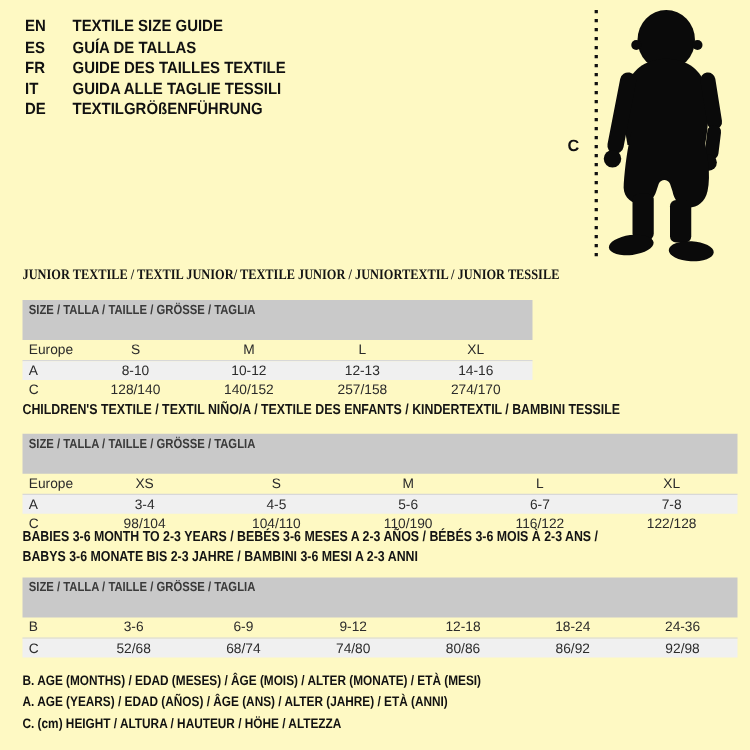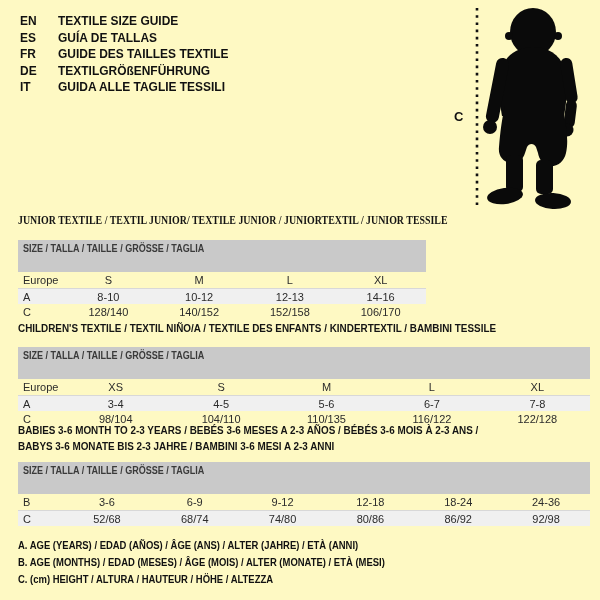--- a/index.html
+++ b/index.html
@@ -69,26 +69,26 @@
     </div>
     <div class="lang-row">
       <span class="lang-code"><span class="cond2">ES</span></span>
       <span class="lang-label"><span class="cond2">GUÍA DE TALLAS</span></span>
     </div>
     <div class="lang-row">
       <span class="lang-code"><span class="cond2">FR</span></span>
       <span class="lang-label"><span class="cond2">GUIDE DES TAILLES TEXTILE</span></span>
     </div>
     <div class="lang-row">
+      <span class="lang-code"><span class="cond2">IT</span></span>
+      <span class="lang-label"><span class="cond2">GUIDA ALLE TAGLIE TESSILI</span></span>
+    </div>
+    <div class="lang-row">
       <span class="lang-code"><span class="cond2">DE</span></span>
       <span class="lang-label"><span class="cond2">TEXTILGRÖßENFÜHRUNG</span></span>
-    </div>
-    <div class="lang-row">
-      <span class="lang-code"><span class="cond2">IT</span></span>
-      <span class="lang-label"><span class="cond2">GUIDA ALLE TAGLIE TESSILI</span></span>
     </div>
   </div>
 
   <svg class="figure" width="152" height="212" viewBox="0 0 152 212">
     <line x1="29" y1="8" x2="29" y2="205" stroke="#111" stroke-width="2.6" stroke-dasharray="2.6 4.6"></line>
     <text x="6" y="121">C</text>
     <g fill="#0a0a0a">
       <ellipse cx="85" cy="32" rx="23" ry="24"></ellipse>
       <circle cx="61" cy="36" r="4"></circle>
       <circle cx="110" cy="36" r="4"></circle>
@@ -122,22 +122,22 @@
       <span class="lbl">A</span>
       <span class="cell">8-10</span>
       <span class="cell">10-12</span>
       <span class="cell">12-13</span>
       <span class="cell">14-16</span>
     </div>
     <div class="trow">
       <span class="lbl">C</span>
       <span class="cell">128/140</span>
       <span class="cell">140/152</span>
-      <span class="cell">152/158</span>
-      <span class="cell">106/170</span>
+      <span class="cell">257/158</span>
+      <span class="cell">274/170</span>
     </div>
   </div>
 
   <div class="sec-title title-2">
     <span class="cond">CHILDREN'S TEXTILE / TEXTIL NIÑO/A / TEXTILE DES ENFANTS / KINDERTEXTIL / BAMBINI TESSILE</span>
   </div>
   <div class="table table-2">
     <div class="bar"><span class="cond">SIZE / TALLA / TAILLE / GRÖSSE / TAGLIA</span></div>
     <div class="trow europe">
       <span class="lbl">Europe</span>
@@ -152,21 +152,21 @@
       <span class="cell">3-4</span>
       <span class="cell">4-5</span>
       <span class="cell">5-6</span>
       <span class="cell">6-7</span>
       <span class="cell">7-8</span>
     </div>
     <div class="trow">
       <span class="lbl">C</span>
       <span class="cell">98/104</span>
       <span class="cell">104/110</span>
-      <span class="cell">110/135</span>
+      <span class="cell">110/190</span>
       <span class="cell">116/122</span>
       <span class="cell">122/128</span>
     </div>
   </div>
 
   <div class="sec-title title-3">
     <span class="cond">BABIES 3-6 MONTH TO 2-3 YEARS / BEBÉS 3-6 MESES A 2-3 AÑOS / BÉBÉS 3-6 MOIS À 2-3 ANS /</span>
     <span class="cond">BABYS 3-6 MONATE BIS 2-3 JAHRE / BAMBINI 3-6 MESI A 2-3 ANNI</span>
   </div>
   <div class="table table-3">
@@ -185,18 +185,18 @@
       <span class="cell">52/68</span>
       <span class="cell">68/74</span>
       <span class="cell">74/80</span>
       <span class="cell">80/86</span>
       <span class="cell">86/92</span>
       <span class="cell">92/98</span>
     </div>
   </div>
 
   <div class="legend">
+    <div class="legend-line"><span class="cond">B. AGE (MONTHS) / EDAD (MESES) / ÂGE (MOIS) / ALTER (MONATE) / ETÀ (MESI)</span></div>
     <div class="legend-line"><span class="cond">A. AGE (YEARS) / EDAD (AÑOS) / ÂGE (ANS) / ALTER (JAHRE) / ETÀ (ANNI)</span></div>
-    <div class="legend-line"><span class="cond">B. AGE (MONTHS) / EDAD (MESES) / ÂGE (MOIS) / ALTER (MONATE) / ETÀ (MESI)</span></div>
     <div class="legend-line"><span class="cond">C. (cm) HEIGHT / ALTURA / HAUTEUR / HÖHE / ALTEZZA</span></div>
   </div>
 
 </div>
 
 </body></html>

